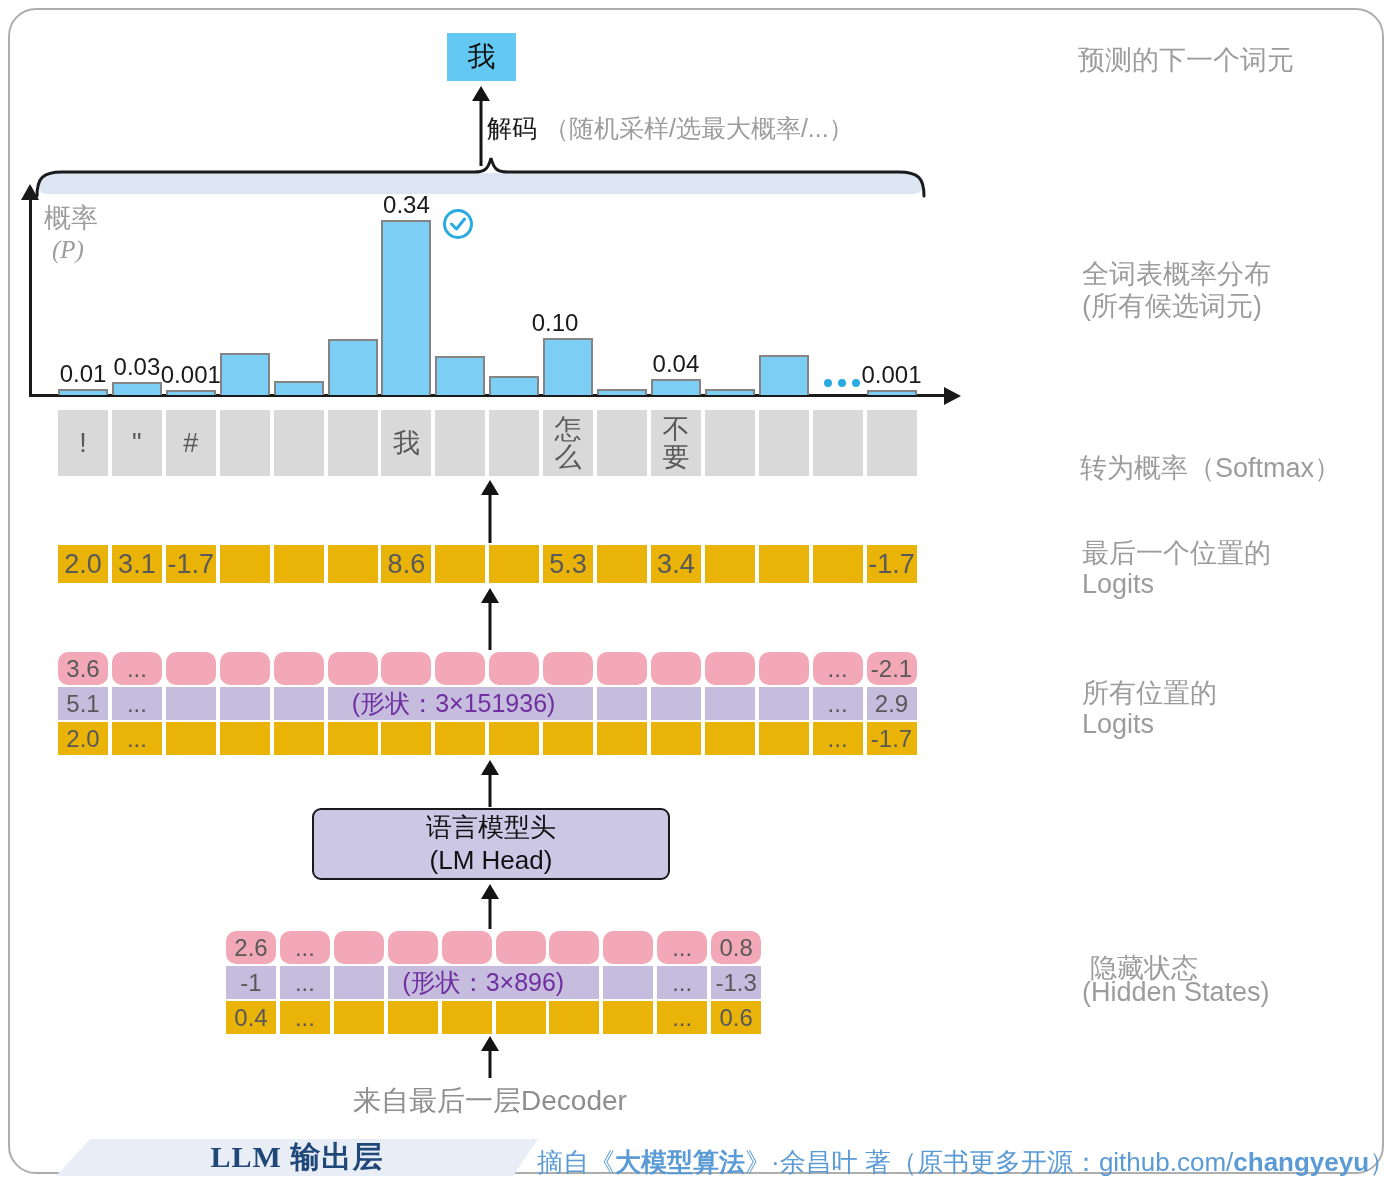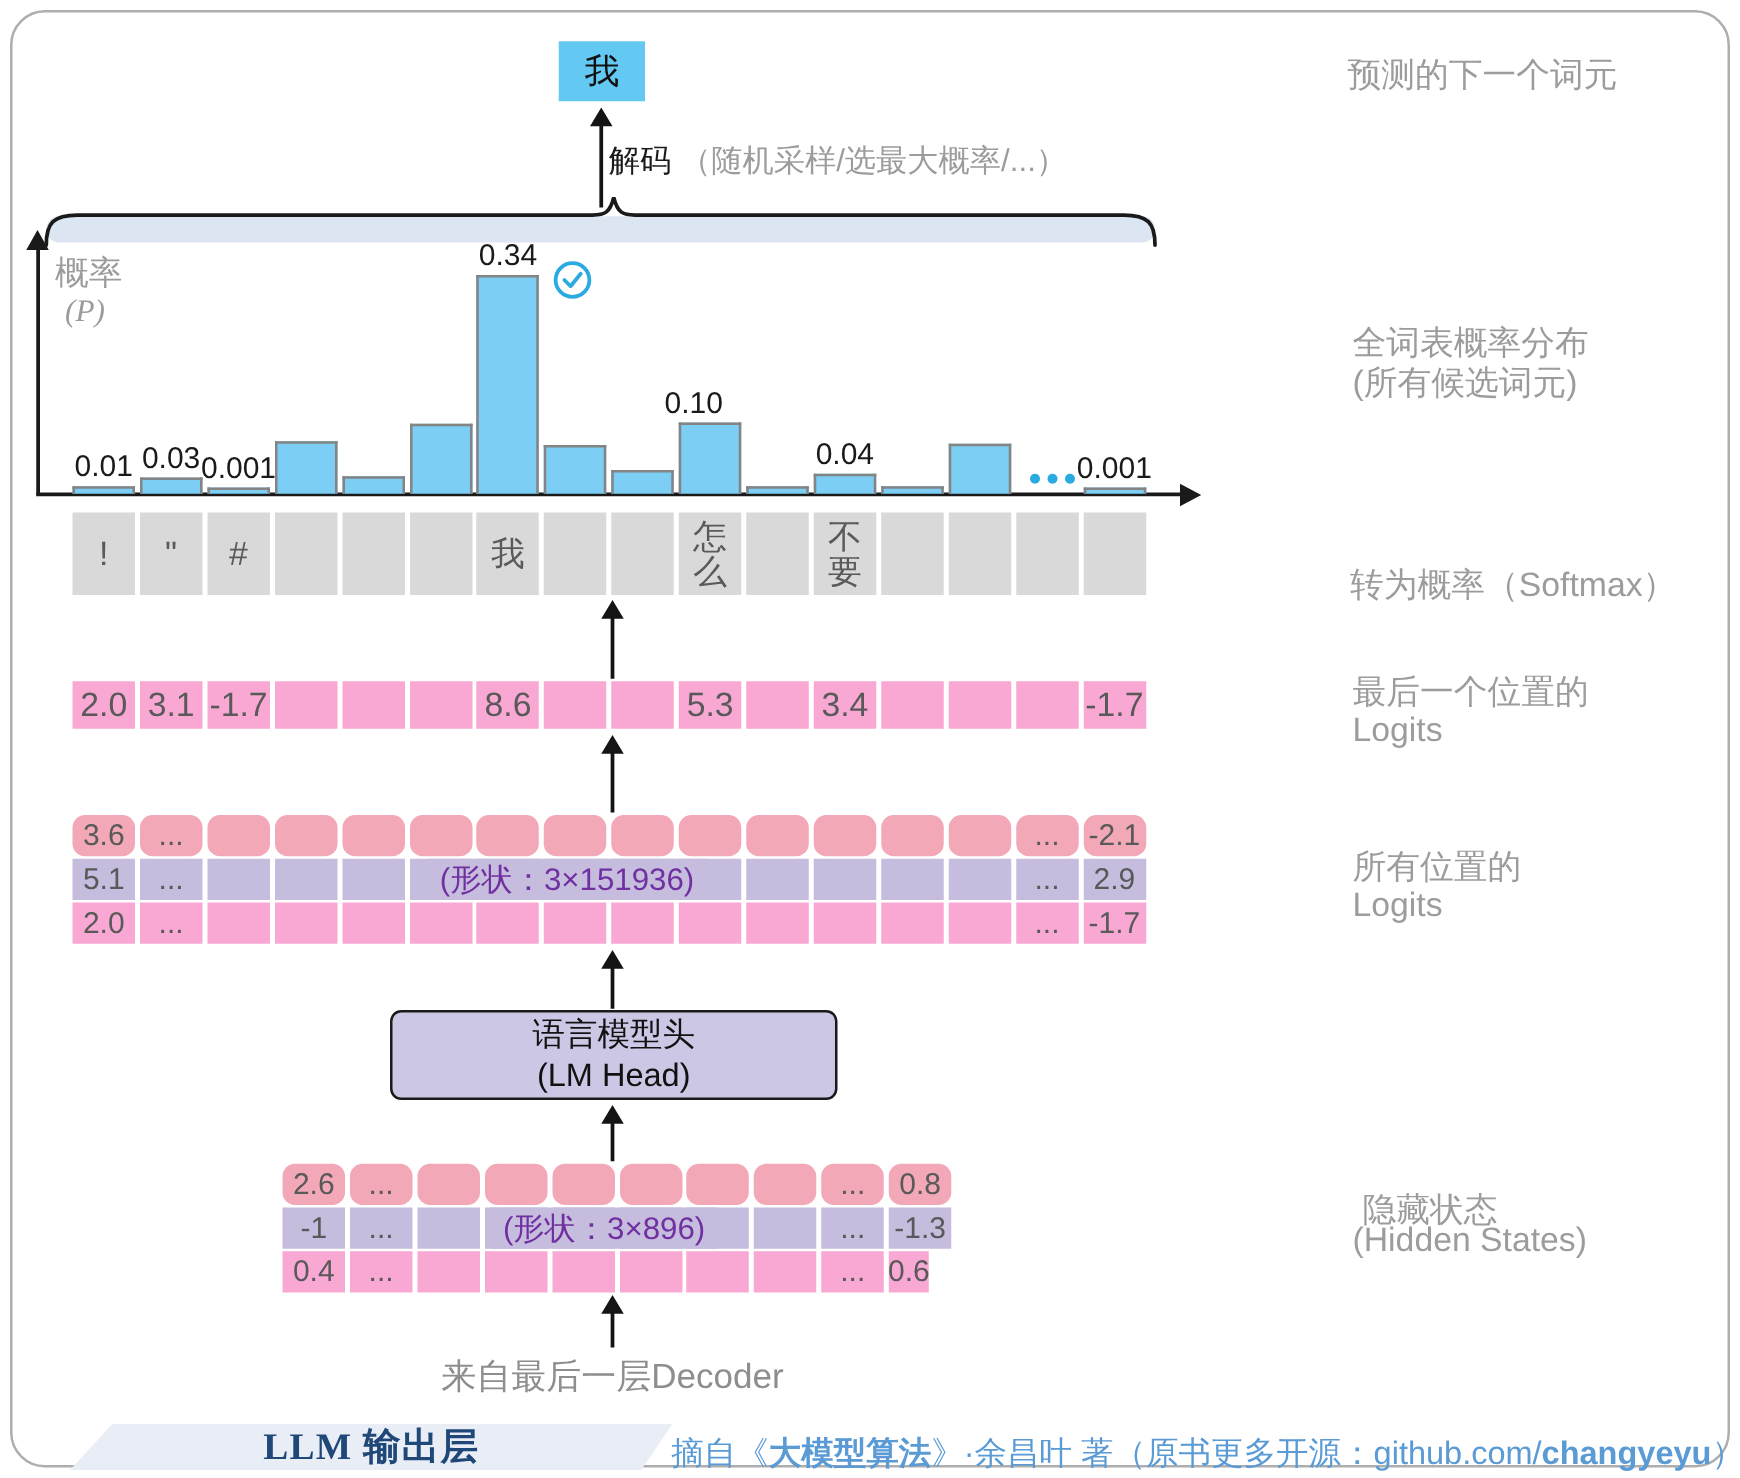--- a/index.html
+++ b/index.html
@@ -6,21 +6,21 @@
   body { background:#fff; font-family:"Liberation Sans", sans-serif; }
   #canvas { position:relative; width:1392px; height:1182px; background:#fff; overflow:hidden; }
   .frame { position:absolute; left:8px; top:8px; width:1376px; height:1166px;
            border:2.5px solid #aeaeae; border-radius:28px; }
   .abs { position:absolute; }
   .gray-label { color:#9c9c9c; font-size:27px; line-height:33px; }
   .cell { position:absolute; display:flex; align-items:center; justify-content:center;
           color:#595959; }
   .tok-cell { background:#d9d9d9; font-size:27px; color:#5a5a5a; }
   .tok-stack { display:inline-block; width:1.08em; line-height:1.05; text-align:center; }
-  .c-blue  { background:#f9a8d4; }
+  .c-blue  { background:#eab308; }
   .c-pink  { background:#f2a8b7;border-radius:10px; }
   .c-purp  { background:#c5bcde; }
   .bar { position:absolute; background:#7ccef4; border:2px solid #848484; border-bottom:none; }
   .bar-label { position:absolute; font-size:24px; color:#1a1a1a; text-align:center; width:90px; }
   .arrow-up { position:absolute; width:22px; }
   .arrow-up .shaft { position:absolute; left:50%; transform:translateX(-50%); top:9px; bottom:0;
                      width:3px; background:#141414; }
   .arrow-up .head { position:absolute; left:50%; transform:translateX(-50%); top:0;
                     width:0; height:0; border-left:9px solid transparent;
                     border-right:9px solid transparent; border-bottom:15px solid #141414; }
@@ -333,21 +333,21 @@
       </div>
       <div class="cell c-blue" style="left: 107.8px; top: 70px; width: 50px; height: 33px; font-size: 24px;"></div>
       <div class="cell c-blue" style="left: 161.7px; top: 70px; width: 50px; height: 33px; font-size: 24px;"></div>
       <div class="cell c-blue" style="left: 215.6px; top: 70px; width: 50px; height: 33px; font-size: 24px;"></div>
       <div class="cell c-blue" style="left: 269.5px; top: 70px; width: 50px; height: 33px; font-size: 24px;"></div>
       <div class="cell c-blue" style="left: 323.4px; top: 70px; width: 50px; height: 33px; font-size: 24px;"></div>
       <div class="cell c-blue" style="left: 377.3px; top: 70px; width: 50px; height: 33px; font-size: 24px;"></div>
       <div class="cell c-blue" style="left: 431.2px; top: 70px; width: 50px; height: 33px; font-size: 24px;">
         <span>...</span>
       </div>
-      <div class="cell c-blue" style="left: 485.1px; top: 70px; width: 32px; height: 33px; font-size: 24px;">
+      <div class="cell c-blue" style="left: 485.1px; top: 70px; width: 50px; height: 33px; font-size: 24px;">
         <span>0.6</span>
       </div>
       <div class="overlay-shape c-purp" style="left: 48%; transform: translateX(-50%); top: 35px; height: 33px;">(形状：3×896)</div>
     </div>
   <div class="abs gray-label" style="left:1090px; top:952px;">隐藏状态</div>
   <div class="abs gray-label" style="left:1082px; top:976px;">(Hidden States)</div>
 
   <div class="arrow-up" style="left:479px; top:1036px; height:42px;">
     <div class="shaft"></div>
     <div class="head"></div>

